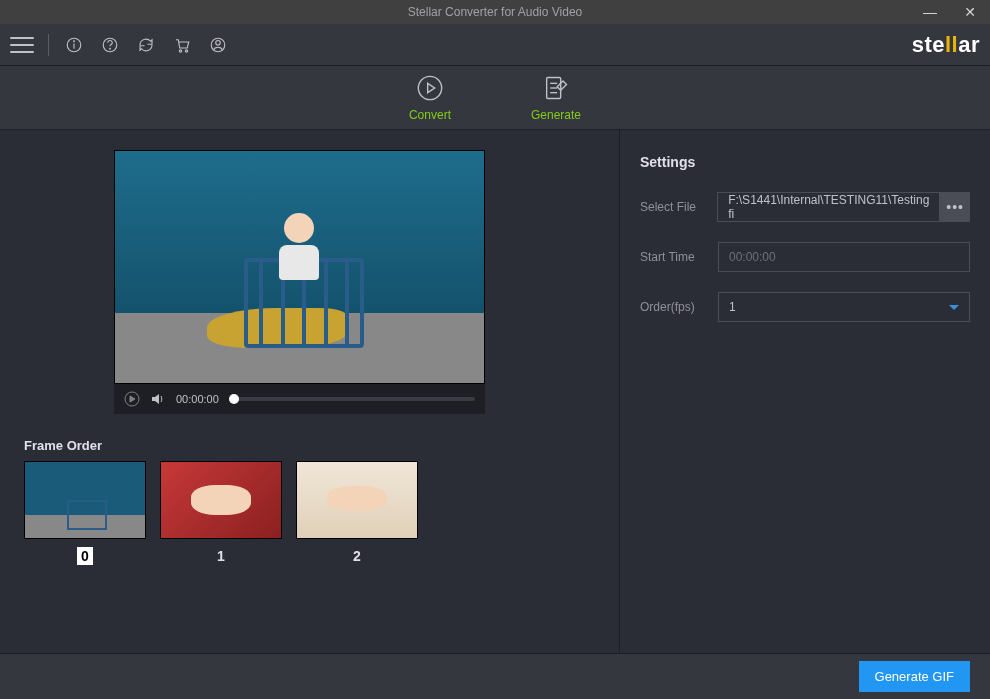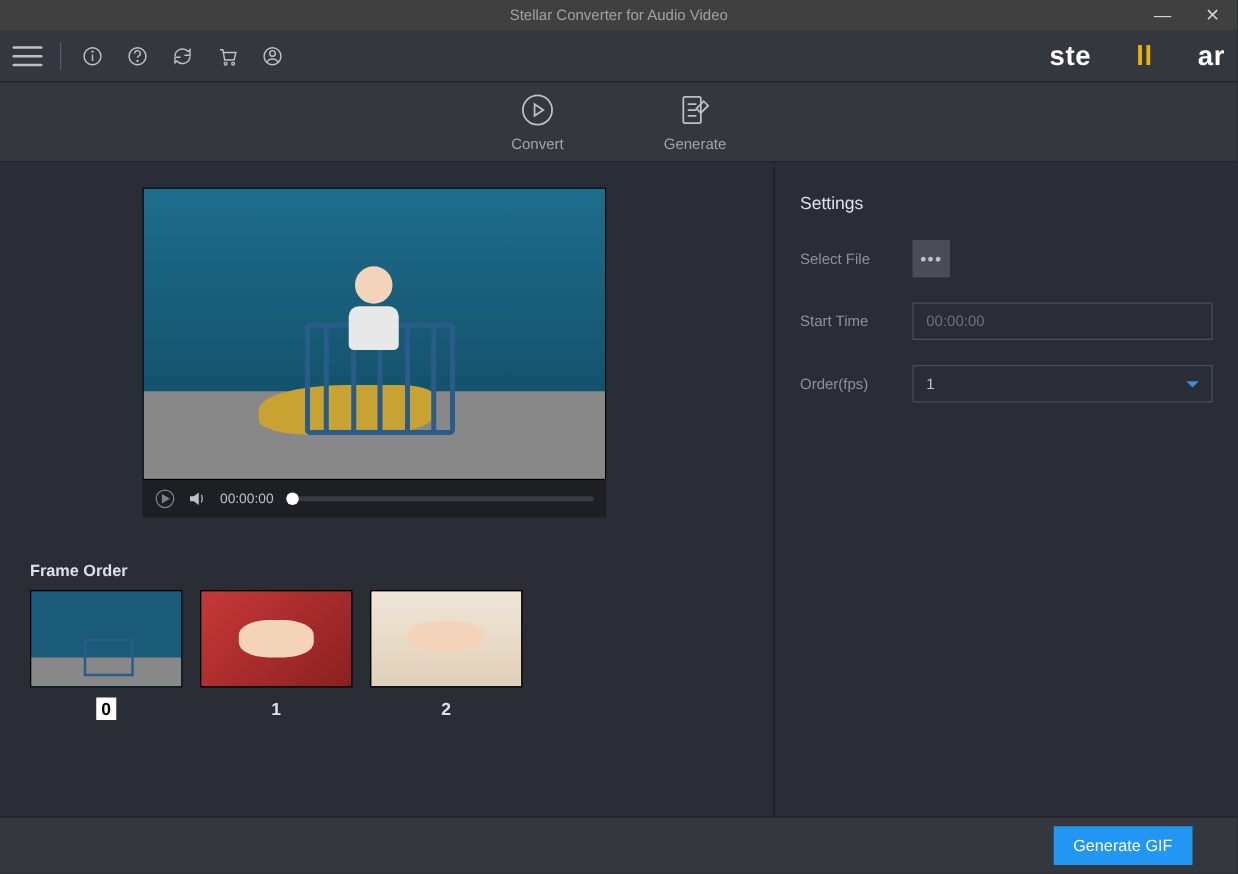--- a/index.html
+++ b/index.html
@@ -7,26 +7,26 @@
 .titlebar { height: 24px; background: #404040; display: flex; align-items: center; justify-content: center; position: relative; font-size: 12px; color: #a0a0a8; }
 .titlebar-controls { position: absolute; right: 0; top: 0; display: flex; }
 .titlebar-controls div { width: 40px; height: 24px; display: flex; align-items: center; justify-content: center; cursor: pointer; color: #d0d0d8; font-size: 14px; }
 .toolbar { height: 42px; background: #35373f; display: flex; align-items: center; padding: 0 10px; justify-content: space-between; border-bottom: 1px solid #1e1f25; }
 .toolbar-left { display: flex; align-items: center; gap: 14px; }
 .hamburger { width: 24px; height: 16px; display: flex; flex-direction: column; justify-content: space-between; cursor: pointer; }
 .hamburger span { height: 2px; background: #c0c0c8; border-radius: 1px; }
 .divider { width: 1px; height: 22px; background: #5a5c65; }
 .icon-btn { width: 22px; height: 22px; display: flex; align-items: center; justify-content: center; cursor: pointer; }
 .icon-btn svg { width: 18px; height: 18px; fill: none; stroke: #c0c0c8; stroke-width: 1.5; }
-.logo { color: #fff; font-size: 22px; font-weight: bold; letter-spacing: 0.5px; display: flex; align-items: center; gap: 36px; }
+.logo { color: #fff; font-size: 22px; font-weight: bold; letter-spacing: 0.5px; display: flex; align-items: center; }
 .logo .red { color: #eab308; }
 .tabs { height: 64px; background: #35373f; display: flex; align-items: center; justify-content: center; gap: 80px; border-bottom: 1px solid #1e1f25; }
 .tab { display: flex; flex-direction: column; align-items: center; gap: 6px; cursor: pointer; }
 .tab-icon { width: 28px; height: 28px; display: flex; align-items: center; justify-content: center; }
-.tab-label { font-size: 12px; color: #a3a3a3; }
+.tab-label { font-size: 12px; color: #84cc16; }
 .tab.active .tab-label { color: #7a7fd8; font-weight: bold; }
 .tab.active svg { stroke: #7a7fd8; }
 .main { flex: 1; display: flex; }
 .left-panel { flex: 1; padding: 20px 24px; border-right: 1px solid #1e1f25; display: flex; flex-direction: column; }
 .right-panel { width: 370px; padding: 24px 20px; }
 .preview { width: 371px; height: 234px; background: #1a5b7a; margin-left: 90px; border: 1px solid #000; position: relative; overflow: hidden; }
 .preview-img { width: 100%; height: 100%; background: linear-gradient(180deg, #1e6d8c 0%, #14526c 70%, #7a7a7a 100%); position: relative; }
 .baby-scene { position: absolute; inset: 0; }
 .floor { position: absolute; bottom: 0; left: 0; right: 0; height: 30%; background: #888; }
 .crib { position: absolute; bottom: 15%; left: 35%; width: 120px; height: 90px; }
@@ -35,37 +35,37 @@
 .crib-bars span { width: 4px; background: #2a5c8a; }
 .baby { position: absolute; top: -45px; left: 30px; width: 50px; height: 70px; }
 .baby-head { width: 30px; height: 30px; background: #f4d4b8; border-radius: 50%; margin: 0 auto; }
 .baby-body { width: 40px; height: 35px; background: #e8e8e8; border-radius: 8px 8px 4px 4px; margin: 2px auto 0; }
 .blanket { position: absolute; bottom: 15%; left: 25%; width: 140px; height: 40px; background: #c9a332; border-radius: 50% 20% 40% 30%; }
 .player-bar { height: 30px; background: #1e1f25; margin-left: 90px; width: 371px; display: flex; align-items: center; padding: 0 10px; gap: 10px; }
 .play-btn, .vol-btn { width: 16px; height: 16px; cursor: pointer; }
 .time { font-size: 11px; color: #c0c0c8; }
 .progress { flex: 1; height: 4px; background: #3a3c45; border-radius: 2px; position: relative; }
 .progress-dot { position: absolute; left: 0; top: -3px; width: 10px; height: 10px; background: #fff; border-radius: 50%; }
-.frame-order { margin-top: 35px; }
+.frame-order { margin-top: 24px; }
 .frame-order-title { font-size: 13px; font-weight: bold; color: #e0e0e8; margin-bottom: 8px; }
 .thumbs { display: flex; gap: 14px; }
 .thumb { display: flex; flex-direction: column; align-items: center; gap: 8px; }
 .thumb-img { width: 122px; height: 78px; background: #1a5b7a; border: 1px solid #000; position: relative; overflow: hidden; cursor: pointer; }
 .thumb-img.t1 { background: linear-gradient(135deg, #c73838 0%, #8b2020 100%); }
 .thumb-img.t2 { background: linear-gradient(180deg, #f0e6d8 0%, #e0d0b8 100%); }
 .thumb-label { font-size: 14px; color: #e0e0e8; font-weight: bold; padding: 1px 4px; }
 .thumb-label.active { background: #fff; color: #000; }
-.settings-title { font-size: 14px; font-weight: normal; color: #e0e0e8; margin-bottom: 22px; }
-.setting-row { display: flex; align-items: center; margin-bottom: 20px; gap: 12px; }
+.settings-title { font-size: 14px; font-weight: bold; color: #e0e0e8; margin-bottom: 22px; }
+.setting-row { display: flex; align-items: center; margin-bottom: 20px; }
 .setting-label { width: 78px; font-size: 12px; color: #909098; }
 .setting-input { flex: 1; height: 30px; background: #2b2d36; border: 1px solid #4a4c56; color: #c0c0c8; font-size: 12px; padding: 0 10px; display: flex; align-items: center; }
 .browse-btn { width: 30px; height: 30px; background: #4a4c56; display: flex; align-items: center; justify-content: center; cursor: pointer; color: #c0c0c8; font-size: 14px; letter-spacing: 1px; }
 .setting-select { flex: 1; height: 30px; background: #2b2d36; border: 1px solid #4a4c56; color: #c0c0c8; font-size: 12px; padding: 0 10px; display: flex; align-items: center; justify-content: space-between; cursor: pointer; }
 .chevron { width: 0; height: 0; border-left: 5px solid transparent; border-right: 5px solid transparent; border-top: 5px solid #3a8fd8; }
-.footer { height: 46px; background: #35373f; display: flex; align-items: center; justify-content: flex-end; padding: 0 36px; border-top: 1px solid #1e1f25; }
+.footer { height: 46px; background: #35373f; display: flex; align-items: center; justify-content: flex-end; padding: 0 20px; border-top: 1px solid #1e1f25; }
 .generate-btn { background: #2196f3; color: #fff; border: none; padding: 8px 16px; font-size: 13px; cursor: pointer; }
 .thumb-mini-crib { position: absolute; bottom: 10%; left: 35%; width: 40px; height: 30px; border: 2px solid #2a5c8a; }
 .thumb-mini-floor { position: absolute; bottom: 0; left: 0; right: 0; height: 30%; background: #888; }
 .thumb-baby-wrap { position: absolute; bottom: 30%; left: 25%; width: 60px; height: 30px; background: #f4d4b8; border-radius: 40%; }
 .thumb-baby-lying { position: absolute; bottom: 35%; left: 25%; width: 60px; height: 25px; background: #f4d4b8; border-radius: 40%; }
 </style>
 </head>
 <body>
 
 <div class="titlebar">
@@ -211,20 +211,23 @@
           <span class="thumb-label">2</span>
         </div>
       </div>
     </div>
   </div>
 
   <div class="right-panel">
     <div class="settings-title">Settings</div>
     <div class="setting-row">
       <span class="setting-label">Select File</span>
+      <div class="setting-input">
+          <span>F:\S1441\Internal\TESTING11\Testing fi</span>
+        </div>
       <div class="browse-btn">•••</div>
     </div>
     <div class="setting-row">
       <span class="setting-label">Start Time</span>
       <div class="setting-input" style="color:#707078">
           <span>00:00:00</span>
         </div>
     </div>
     <div class="setting-row">
       <span class="setting-label">Order(fps)</span>

